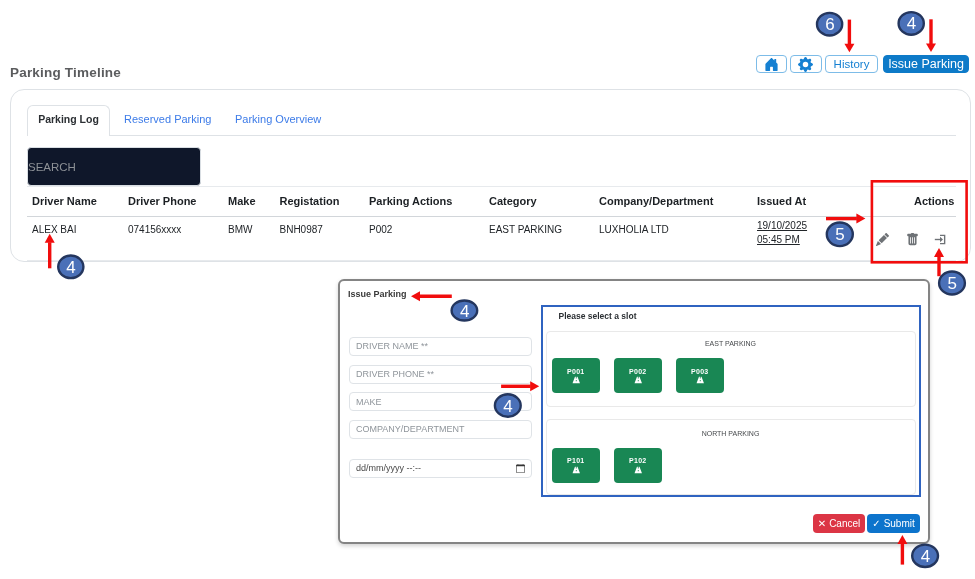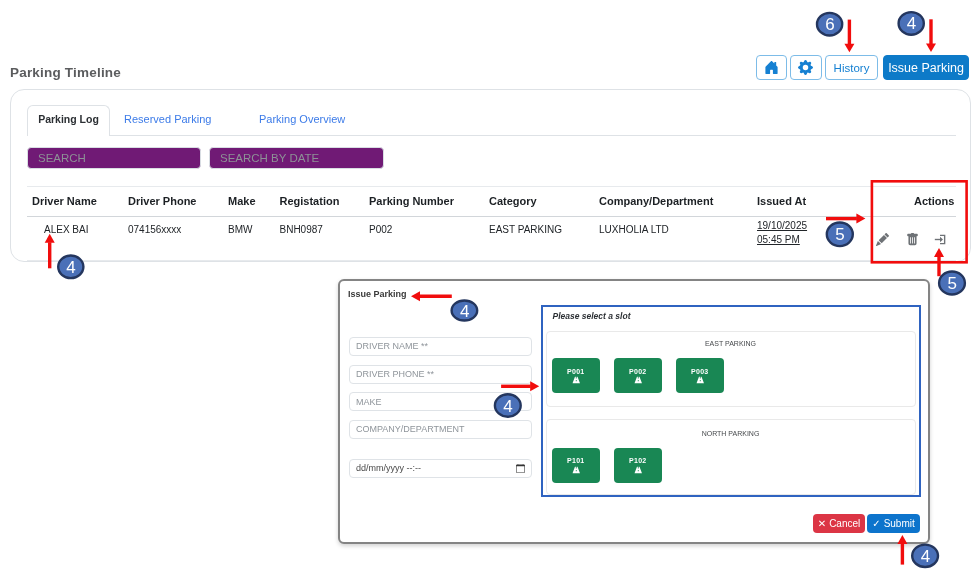--- a/index.html
+++ b/index.html
@@ -1,40 +1,40 @@
 <!DOCTYPE html>
 <html><head>
 <meta charset="utf-8">
 <style>
 *{margin:0;padding:0;box-sizing:border-box;font-family:"Liberation Sans",sans-serif;}
 html,body{background:#fff;overflow:hidden;}
 #page{position:relative;width:975px;height:579px;background:#fff;overflow:hidden;}
 .abs{position:absolute;}
 .title{left:10px;top:57px;font-size:13.5px;font-weight:700;color:#5b5c5e;letter-spacing:.2px;margin-top:8px;}
 
-.tbtn{top:55px;height:25px;border:1px solid #7dbce8;border-radius:4px;background:#fff;display:flex;align-items:center;justify-content:center;color:#1580d2;font-size:11.5px;}
+.tbtn{top:55px;height:18px;border:1px solid #7dbce8;border-radius:4px;background:#fff;display:flex;align-items:center;justify-content:center;color:#1580d2;font-size:11.5px;}
 .tbtn.solid{background:#0d7ac8;border-color:#0d7ac8;color:#fff;font-weight:500;font-size:12.5px;}
 
 .card{left:10px;top:89px;width:961px;height:173px;border:1px solid #dee2e6;border-radius:14px;background:#fff;}
 .hline{position:absolute;height:1px;background:#e7eaed;}
 .tabline{left:16px;width:929px;top:44.5px;background:#dee2e6;}
 .tabactive{left:16px;top:15px;width:83px;height:30.5px;border:1px solid #dee2e6;border-bottom:none;border-radius:6px 6px 0 0;background:#fff;display:flex;align-items:center;justify-content:center;padding-bottom:3px;font-size:10.5px;font-weight:700;color:#2b2f33;z-index:2;}
 .tlink{top:23px;font-size:11px;color:#3c7be8;}
-.sinput{top:57px;height:22px;border:1px solid #d9dee3;border-radius:4px;display:flex;align-items:center;padding-left:10px;font-size:11.5px;color:#8d9196;background:#701a75;}
+.sinput{top:57px;height:39px;border:1px solid #d9dee3;border-radius:4px;display:flex;align-items:center;padding-left:0;font-size:11.5px;color:#8d9196;background:#0f172a;}
 
 .th{top:104.5px;font-size:11px;font-weight:700;color:#1c2024;}
 .td{top:134px;font-size:10px;color:#212529;}
 .td2{top:129px;font-size:10px;color:#212529;line-height:14px;text-decoration:underline;}
 .icon{top:141.5px;}
 
 .modal{left:338px;top:278.5px;width:592px;height:265px;background:#fff;border:2px solid #848484;border-radius:6px;box-shadow:0 2px 4px rgba(0,0,0,.18);z-index:10;}
 .mtitle{left:8px;top:8px;font-size:9px;font-weight:700;color:#3a3a3a;}
 .finput{left:9px;width:183px;height:19px;border:1px solid #dfe3e7;border-radius:4px;display:flex;align-items:center;padding-left:6px;font-size:9px;color:#8f959b;background:#fff;}
 .slotpanel{left:200.5px;top:24.5px;width:380px;height:192px;border:2px solid #2f63c0;background:#fff;}
-.pstitle{left:10px;top:3.5px;font-size:8.5px;font-weight:700;color:#2b2f33;font-style:italic;}
+.pstitle{left:16px;top:3.5px;font-size:8.5px;font-weight:700;color:#2b2f33;}
 .sect{left:3px;width:370px;height:76px;border:1px solid #e9e9e9;border-radius:4px;background:#fff;}
 .slabel{left:0;width:100%;text-align:center;font-size:7px;color:#46494c;letter-spacing:0;}
 .slot{width:48.5px;height:35px;border-radius:4px;background:#198754;color:#fff;display:flex;flex-direction:column;align-items:center;justify-content:center;}
 .slot .pn{font-size:7px;font-weight:700;letter-spacing:.3px;margin-bottom:1.5px;}
 .mbtn{top:233.5px;height:19px;border-radius:4px;color:#fff;font-size:10px;display:flex;align-items:center;justify-content:center;gap:3px;}
 </style>
 </head>
 <body>
 <div id="page">
   <div class="abs title">Parking Timeline</div>
@@ -49,35 +49,34 @@
         <path d="M9.405 1.05c-.413-1.4-2.397-1.4-2.81 0l-.1.34a1.464 1.464 0 0 1-2.105.872l-.31-.17c-1.283-.698-2.686.705-1.987 1.987l.169.311c.446.82.023 1.841-.872 2.105l-.34.1c-1.4.413-1.4 2.397 0 2.81l.34.1a1.464 1.464 0 0 1 .872 2.105l-.17.31c-.698 1.283.705 2.686 1.987 1.987l.311-.169a1.464 1.464 0 0 1 2.105.872l.1.34c.413 1.4 2.397 1.4 2.81 0l.1-.34a1.464 1.464 0 0 1 2.105-.872l.31.17c1.283.698 2.686-.705 1.987-1.987l-.169-.311a1.464 1.464 0 0 1 .872-2.105l.34-.1c1.4-.413 1.4-2.397 0-2.81l-.34-.1a1.464 1.464 0 0 1-.872-2.105l.17-.31c.698-1.283-.705-2.686-1.987-1.987l-.311.169a1.464 1.464 0 0 1-2.105-.872z M8 10.93a2.929 2.929 0 1 1 0-5.86 2.929 2.929 0 0 1 0 5.858"></path>
       </svg>
   </div>
   <div class="abs tbtn" style="left:825px;width:53px;">History</div>
   <div class="abs tbtn solid" style="left:883px;width:86px;">Issue Parking</div>
 
   <div class="abs card">
     <div class="abs hline tabline"></div>
     <div class="abs tabactive">Parking Log</div>
     <div class="abs tlink" style="left:113px;">Reserved Parking</div>
-    <div class="abs tlink" style="left:224px;margin-left:24px;">Parking Overview</div>
+    <div class="abs tlink" style="left:224px;">Parking Overview</div>
     <div class="abs sinput" style="left:16px;width:174px;">SEARCH</div>
-    <div class="abs sinput" style="left:198px;width:175px;">SEARCH BY DATE</div>
     <div class="abs hline" style="left:16px;width:929px;top:95.5px;"></div>
     <div class="abs th" style="left:21px;">Driver Name</div>
     <div class="abs th" style="left:117px;">Driver Phone</div>
     <div class="abs th" style="left:217px;">Make</div>
     <div class="abs th" style="left:268.5px;">Registation</div>
-    <div class="abs th" style="left:358px;">Parking Number</div>
+    <div class="abs th" style="left:358px;">Parking Actions</div>
     <div class="abs th" style="left:478px;">Category</div>
     <div class="abs th" style="left:588px;">Company/Department</div>
     <div class="abs th" style="left:746px;">Issued At</div>
     <div class="abs th" style="left:903px;text-align:center;">Actions</div>
     <div class="abs hline" style="left:16px;width:929px;top:125.5px;background:#d2d6da;"></div>
-    <div class="abs td" style="left:21px;margin-left:12px;">ALEX BAI</div>
+    <div class="abs td" style="left:21px;">ALEX BAI</div>
     <div class="abs td" style="left:117px;">074156xxxx</div>
     <div class="abs td" style="left:217px;">BMW</div>
     <div class="abs td" style="left:268.5px;">BNH0987</div>
     <div class="abs td" style="left:358px;">P002</div>
     <div class="abs td" style="left:478px;">EAST PARKING</div>
     <div class="abs td" style="left:588px;">LUXHOLIA LTD</div>
     <div class="abs td2" style="left:746px;">19/10/2025<br>05:45 PM</div>
     <div class="abs icon" style="left:865px;"><svg width="13" height="13" viewBox="0 0 16 16" fill="#6e7276">
           <path d="M12.854.146a.5.5 0 0 0-.707 0L10.5 1.793 14.207 5.5l1.647-1.646a.5.5 0 0 0 0-.708zm.646 6.061L9.793 2.5 3.293 9H3.5a.5.5 0 0 1 .5.5v.5h.5a.5.5 0 0 1 .5.5v.5h.5a.5.5 0 0 1 .5.5v.5h.5a.5.5 0 0 1 .5.5v.207zm-7.468 7.468A.5.5 0 0 1 6 13.5V13h-.5a.5.5 0 0 1-.5-.5V12h-.5a.5.5 0 0 1-.5-.5V11h-.5a.5.5 0 0 1-.5-.5V10h-.5a.5.5 0 0 1-.175-.032l-.179.178a.5.5 0 0 0-.11.168l-2 5a.5.5 0 0 0 .65.65l5-2a.5.5 0 0 0 .168-.11l.178-.178z"></path>
         </svg></div>

